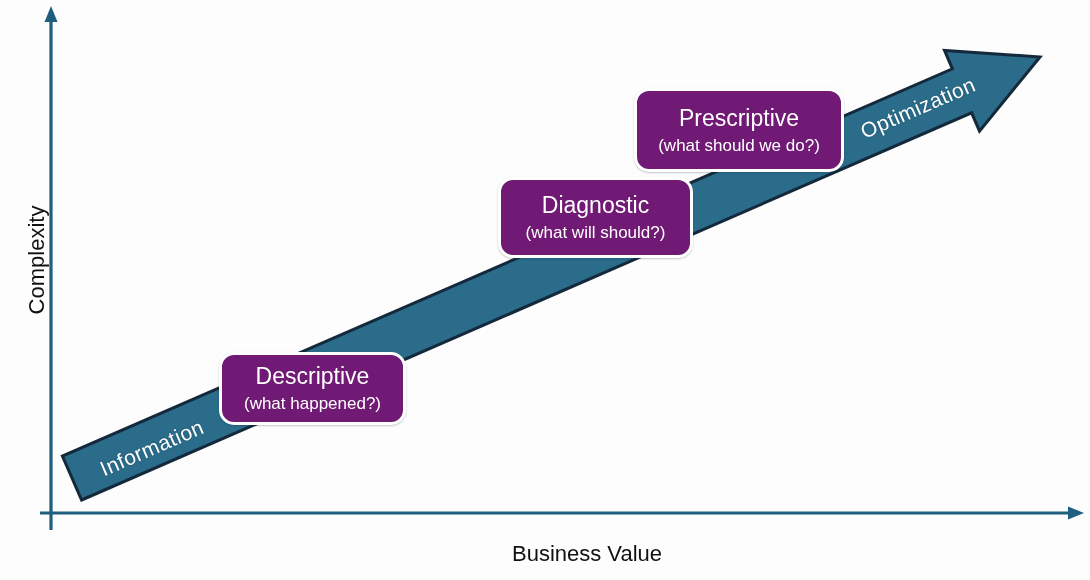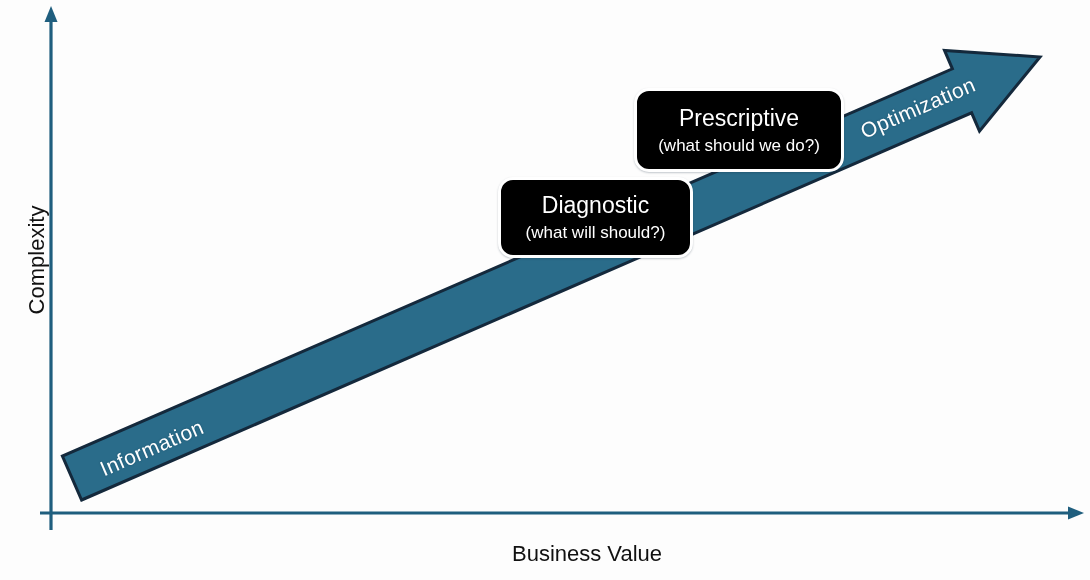--- a/index.html
+++ b/index.html
@@ -26,21 +26,21 @@
     transform: rotate(-23.5deg);
     white-space: nowrap;
     text-shadow: 0 0 2px rgba(10,40,60,0.35);
   }
   #info-label  { left: 62px;  top: 436px; width: 180px; }
   #opt-label   { left: 823px; top: 96px;  width: 190px; }
 
   
   .stage-box {
     position: absolute;
-    background: #000000;
+    background: #701a75;
     border: 3px solid #ffffff;
     border-radius: 15px;
     box-sizing: border-box;
     display: flex;
     flex-direction: column;
     justify-content: center;
     align-items: center;
     row-gap: 7px;
     color: #ffffff;
     text-align: center;
@@ -85,20 +85,24 @@
     <line x1="51" y1="530" x2="51" y2="20" stroke="#1F5E7E" stroke-width="3.2"></line>
     <polygon points="51,6 44.5,22 57.5,22" fill="#1F5E7E"></polygon>
 
     <line x1="40" y1="513" x2="1068" y2="513" stroke="#1F5E7E" stroke-width="3.2"></line>
     <polygon points="1084,513 1068,506.5 1068,519.5" fill="#1F5E7E"></polygon>
   </svg>
 
   <div id="info-label" class="ride-label">Information</div>
   <div id="opt-label" class="ride-label">Optimization</div>
 
+  <div id="box-descriptive" class="stage-box">
+    <div class="stage-title">Descriptive</div>
+    <div class="stage-sub">(what happened?)</div>
+  </div>
   <div id="box-predictive" class="stage-box">
     <div class="stage-title">Diagnostic</div>
     <div class="stage-sub">(what will should?)</div>
   </div>
   <div id="box-prescriptive" class="stage-box">
     <div class="stage-title">Prescriptive</div>
     <div class="stage-sub">(what should we do?)</div>
   </div>
 
   <div id="y-axis-label">Complexity</div>

